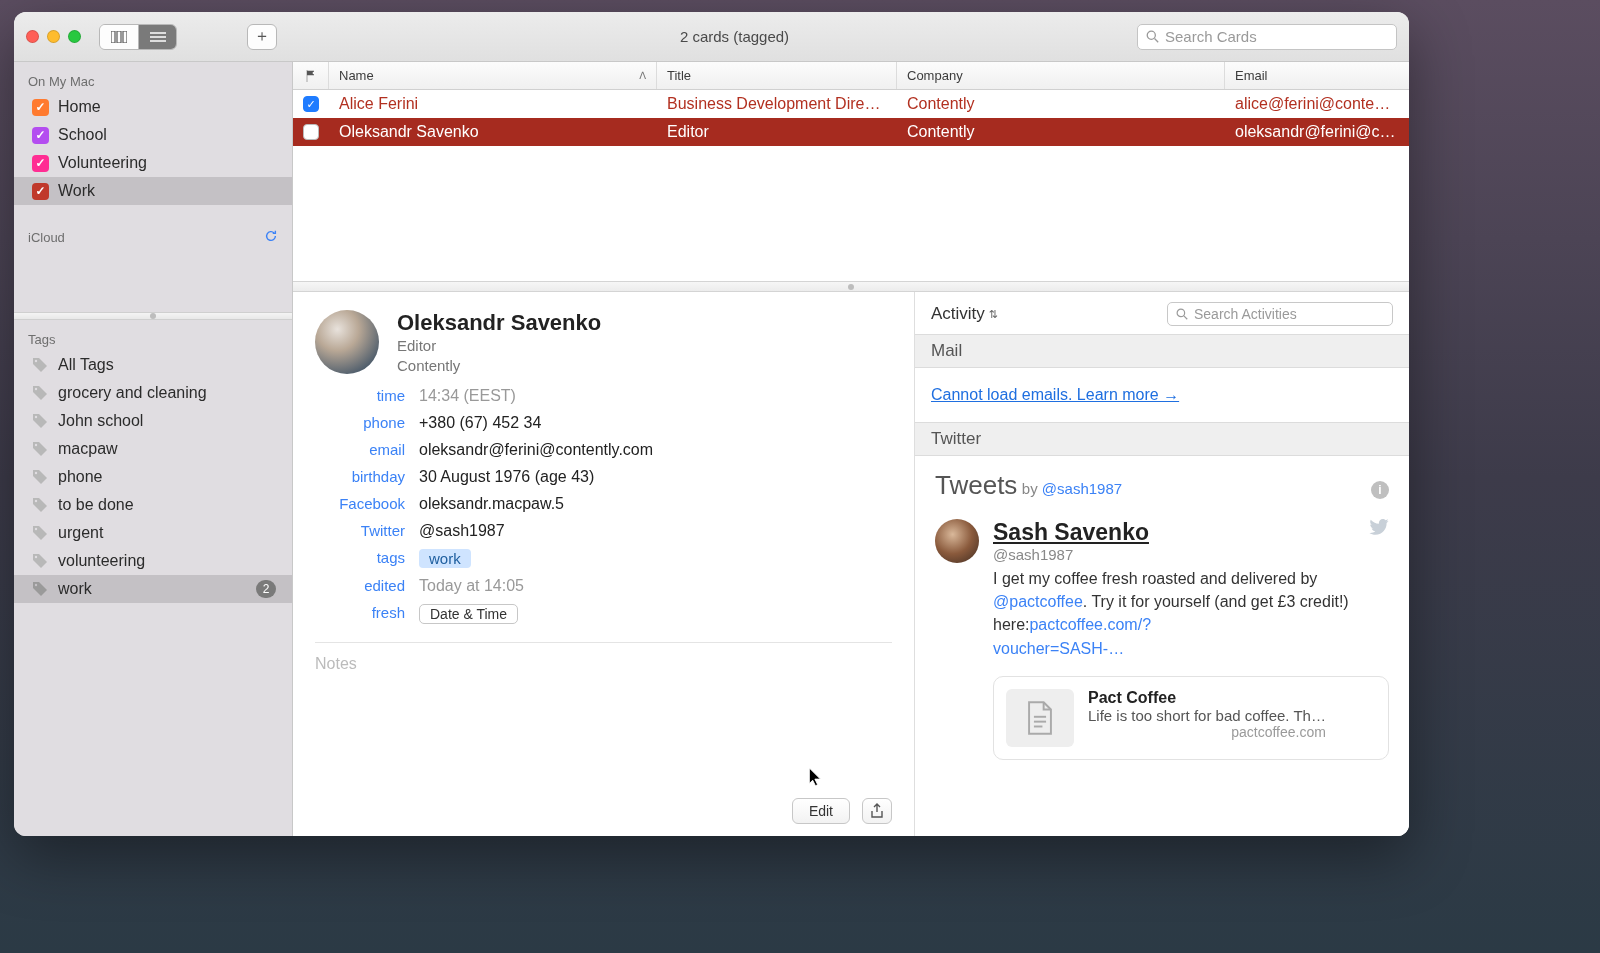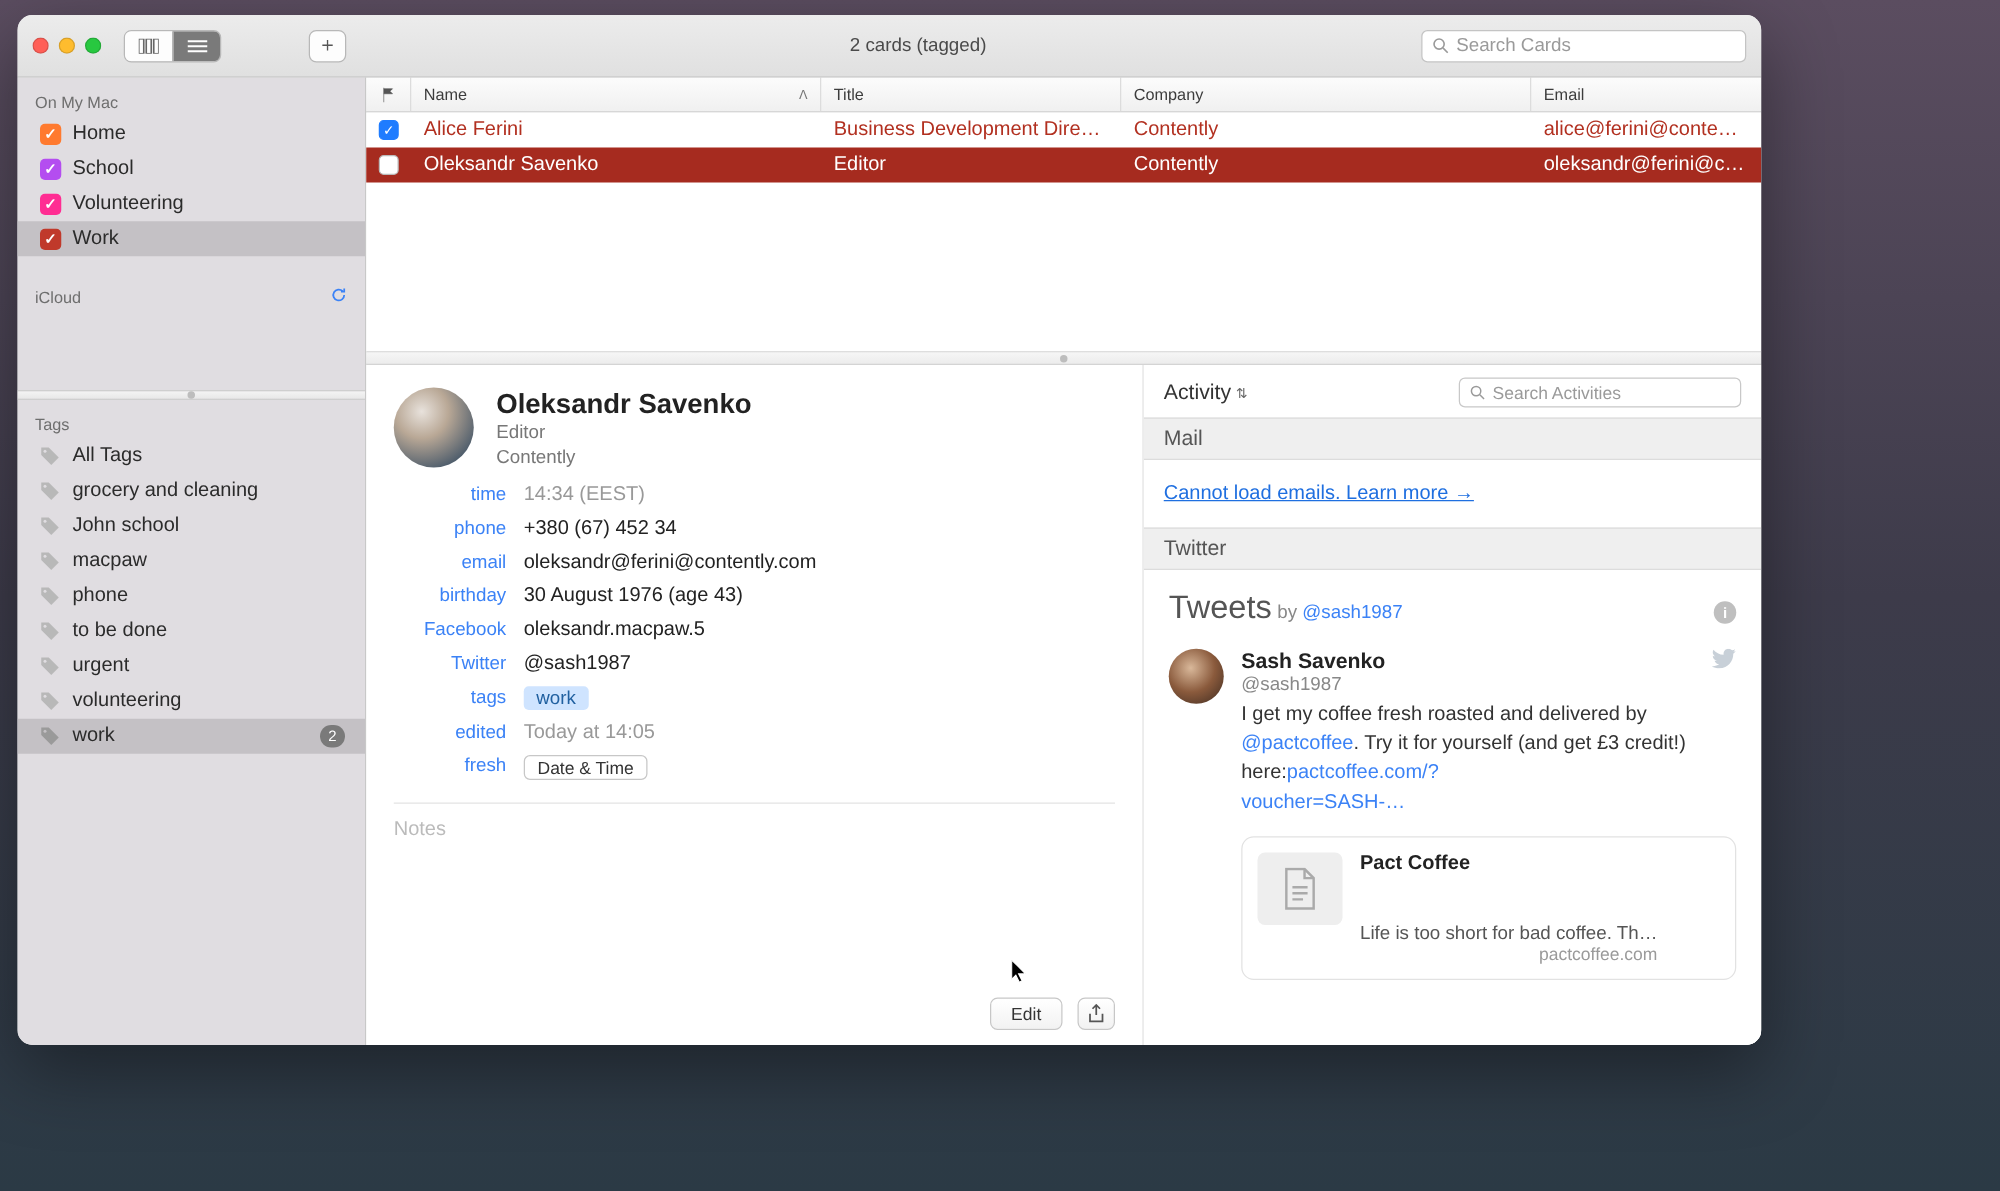--- a/index.html
+++ b/index.html
@@ -90,29 +90,29 @@
   .mailmsg a{color:#1f6fe0;text-decoration:underline;font-size:16px;}
   .tweets{padding:14px 20px 0;flex:1;overflow:hidden;}
   .tweets-head{display:flex;align-items:baseline;gap:8px;justify-content:space-between;}
   .tweets-head .tt{font-size:26px;color:#555;}
   .tweets-head .by{font-size:15px;color:#888;}
   .tweets-head .by a{color:#3b82f6;text-decoration:none;}
   .infoicon{width:18px;height:18px;border-radius:50%;background:#bfbfbf;color:#fff;font-size:12px;font-weight:bold;display:flex;align-items:center;justify-content:center;}
   .tweet{display:flex;gap:14px;margin-top:18px;}
   .tavatar{width:44px;height:44px;border-radius:50%;background:radial-gradient(circle at 40% 35%, #d9b89a 0%, #8a5a3c 50%, #3c2a20 100%);flex-shrink:0;}
   .tweet .tbody{flex:1;}
-  .tweet .tname{font-size:17px;font-weight:700;color:#222;}
+  .tweet .tname{font-size:23px;font-weight:700;color:#222;text-decoration:underline;}
   .tweet .thandle{font-size:15px;color:#888;}
   .tweet .ttext{font-size:16px;color:#333;line-height:1.45;margin-top:4px;}
   .tweet .ttext a{color:#3b82f6;text-decoration:none;}
   .bird{color:#c8d0d8;}
   .card{margin-top:16px;border:1px solid #e2e2e2;border-radius:10px;display:flex;gap:14px;padding:12px;align-items:flex-start;}
   .card .thumb{width:68px;height:58px;border-radius:6px;background:#eee;display:flex;align-items:center;justify-content:center;color:#aaa;}
   .card .ctitle{font-size:16px;font-weight:600;color:#222;}
-  .card .cdesc{font-size:15px;color:#555;white-space:nowrap;overflow:hidden;text-overflow:ellipsis;max-width:250px;margin-top:38px;}
+  .card .cdesc{font-size:15px;color:#555;white-space:nowrap;overflow:hidden;text-overflow:ellipsis;max-width:250px;}
   .card .cdom{font-size:14px;color:#9a9a9a;text-align:right;}
   .cursor{position:absolute;width:14px;height:20px;pointer-events:none;}
 </style>
 </head>
 <body>
 
 <div class="window">
 
   <div class="titlebar">
     <div class="traffic">

